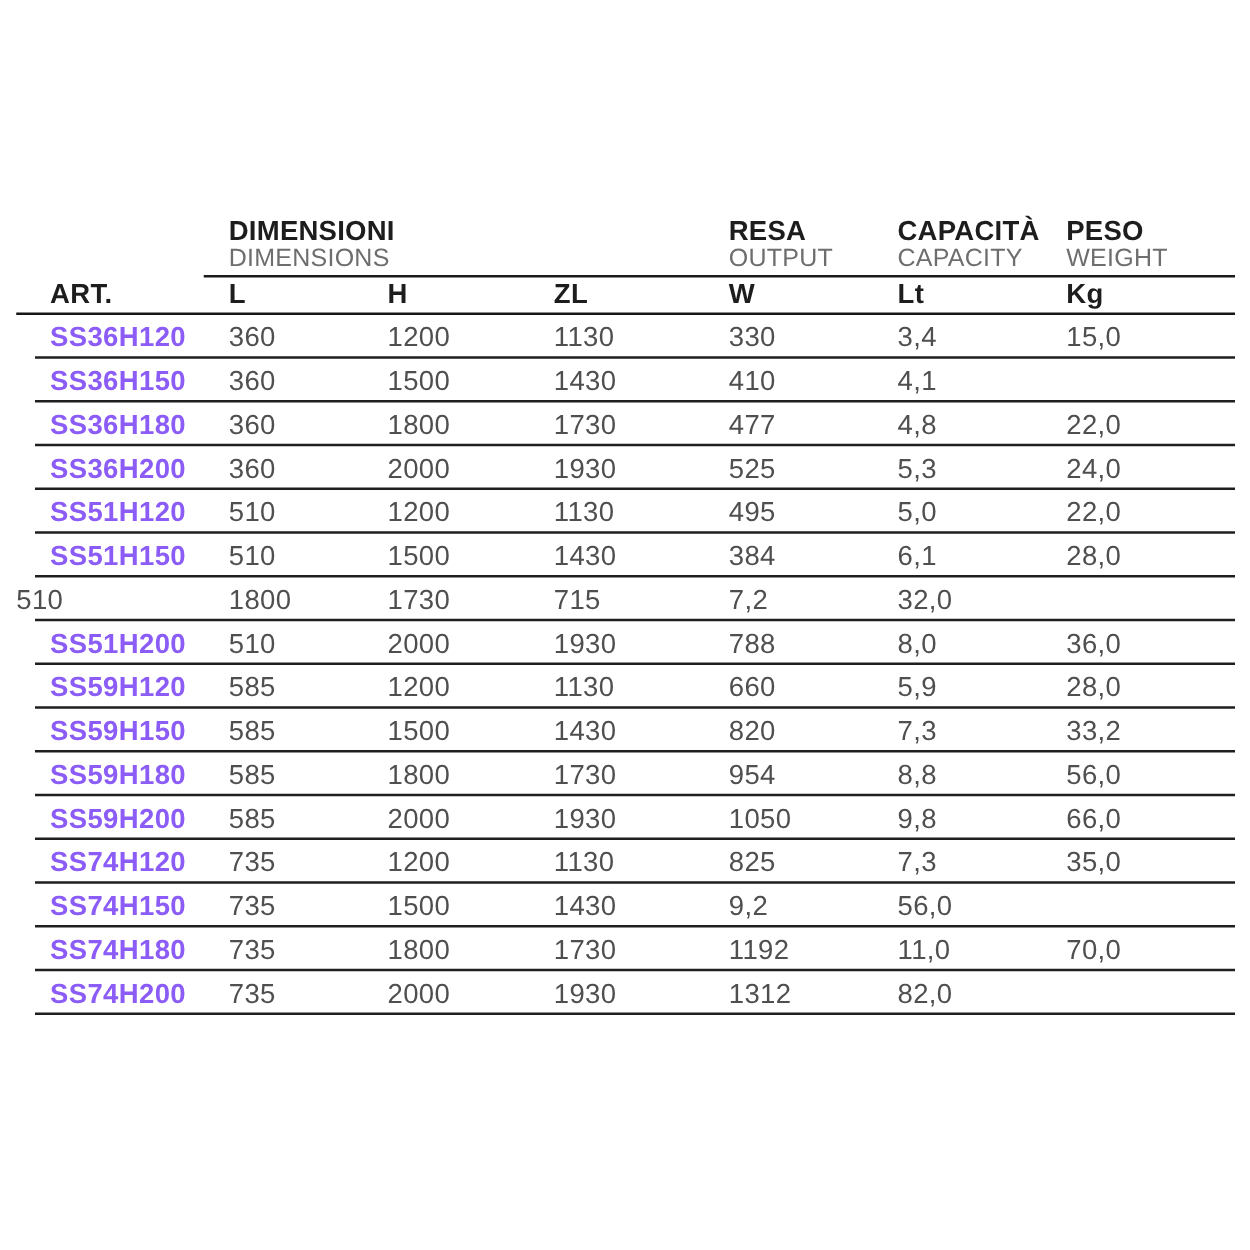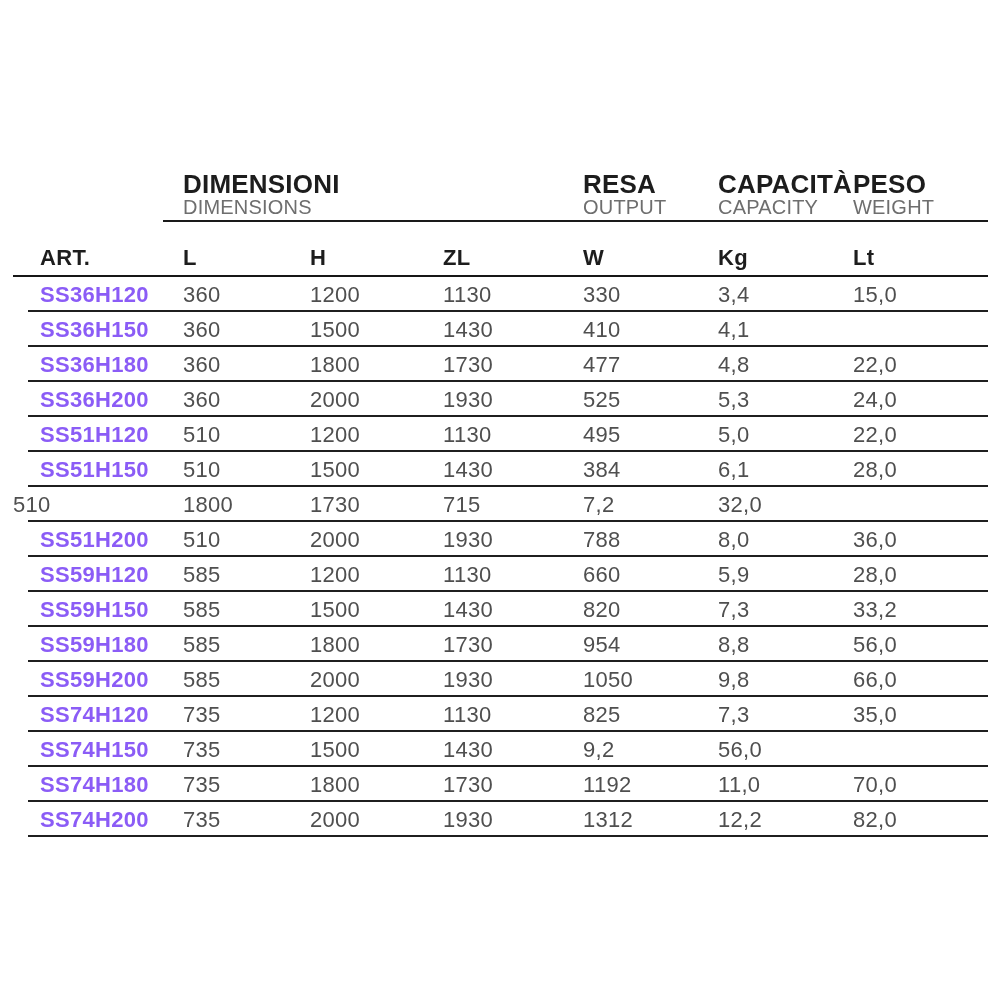--- a/index.html
+++ b/index.html
@@ -10,38 +10,38 @@
   .spec-table { position:absolute; left:13px; top:170px; width:975px; }
 
   
   .group-row { position:relative; height:52px; }
   .group { position:absolute; top:3px; }
   .group-dimensioni { left:170px; }
   .group-resa { left:570px; }
   .group-capacita { left:705px; }
   .group-peso { left:840px; }
   .group .title {
-    font-size:26px; font-weight:bold; color:#1d1d1d;
+    font-size:22px; font-weight:bold; color:#1d1d1d;
     line-height:23px; letter-spacing:0.2px;
   }
   .group .subtitle {
     font-size:20px; font-weight:normal; color:#6e6e6e;
     line-height:23px; letter-spacing:0.2px;
   }
   .group-underline {
     position:absolute; left:150px; right:0; bottom:0; height:2px; background:#1a1a1a;
   }
 
   
   .grid7 {
     display:grid;
     grid-template-columns:170px 127px 133px 140px 135px 135px 135px;
   }
   .subheader {
-    height:55px; align-items:end;
+    height:30px; align-items:end;
     border-bottom:2.5px solid #161616; box-sizing:border-box;
   }
   .subheader .cell {
     font-size:22px; font-weight:bold; color:#1d1d1d;
     padding-bottom:4px; letter-spacing:0.3px;
   }
   .cell-art { padding-left:27px; }
 
   
   .row { position:relative; height:35px; align-items:center; }
@@ -80,22 +80,22 @@
       </div>
       <div class="group-underline"></div>
     </div>
 
     <div class="grid7 subheader">
       <div class="cell cell-art">ART.</div>
       <div class="cell">L</div>
       <div class="cell">H</div>
       <div class="cell">ZL</div>
       <div class="cell">W</div>
+      <div class="cell">Lt</div>
       <div class="cell">Kg</div>
-      <div class="cell">Lt</div>
     </div>
 
     <div id="table-body">
   <div class="grid7 row">
     <div class="cell cell-art">SS36H120</div>
     <div class="cell">360</div>
     <div class="cell">1200</div>
     <div class="cell">1130</div>
     <div class="cell">330</div>
     <div class="cell">3,4</div>
@@ -238,19 +238,18 @@
     <div class="cell">11,0</div>
     <div class="cell">70,0</div>
   </div>
 
   <div class="grid7 row">
     <div class="cell cell-art">SS74H200</div>
     <div class="cell">735</div>
     <div class="cell">2000</div>
     <div class="cell">1930</div>
     <div class="cell">1312</div>
-    <div class="cell">12,2</div>
     <div class="cell">82,0</div>
   </div>
 </div>
 
   </div>
 </div>
 
 </body></html>

